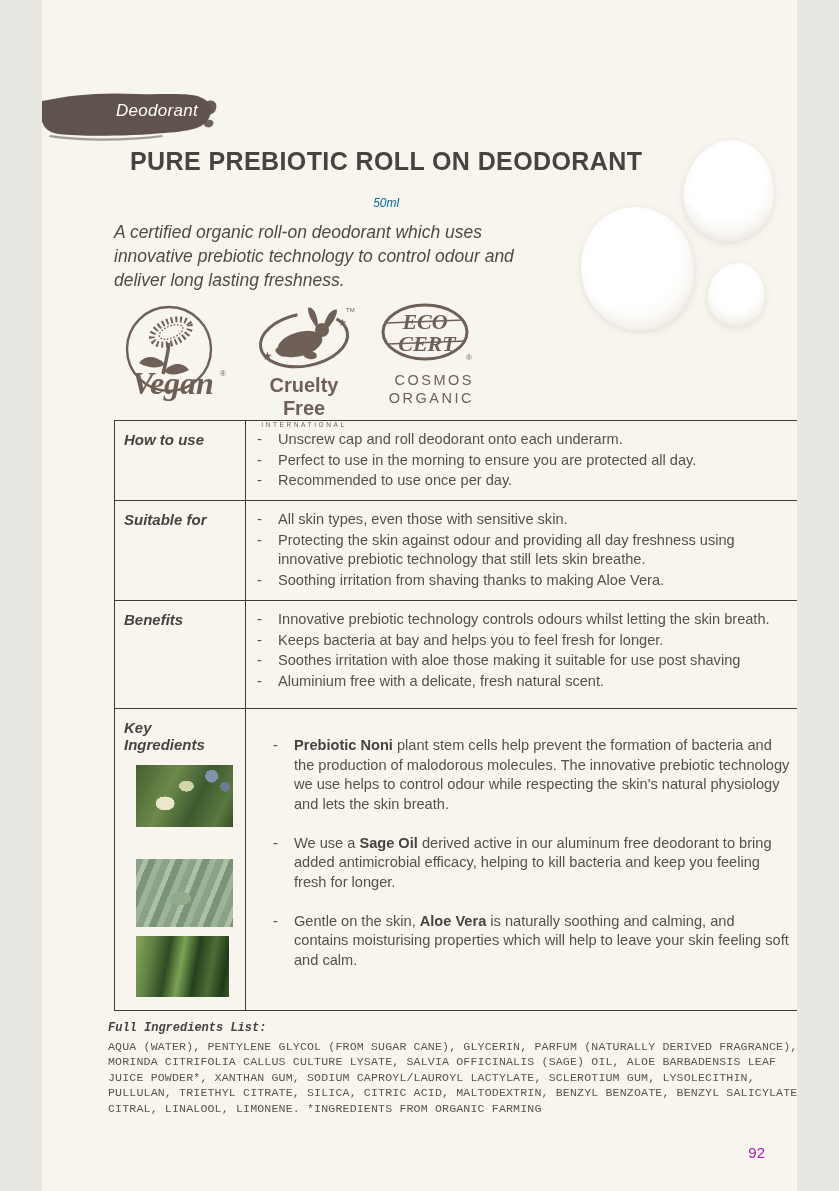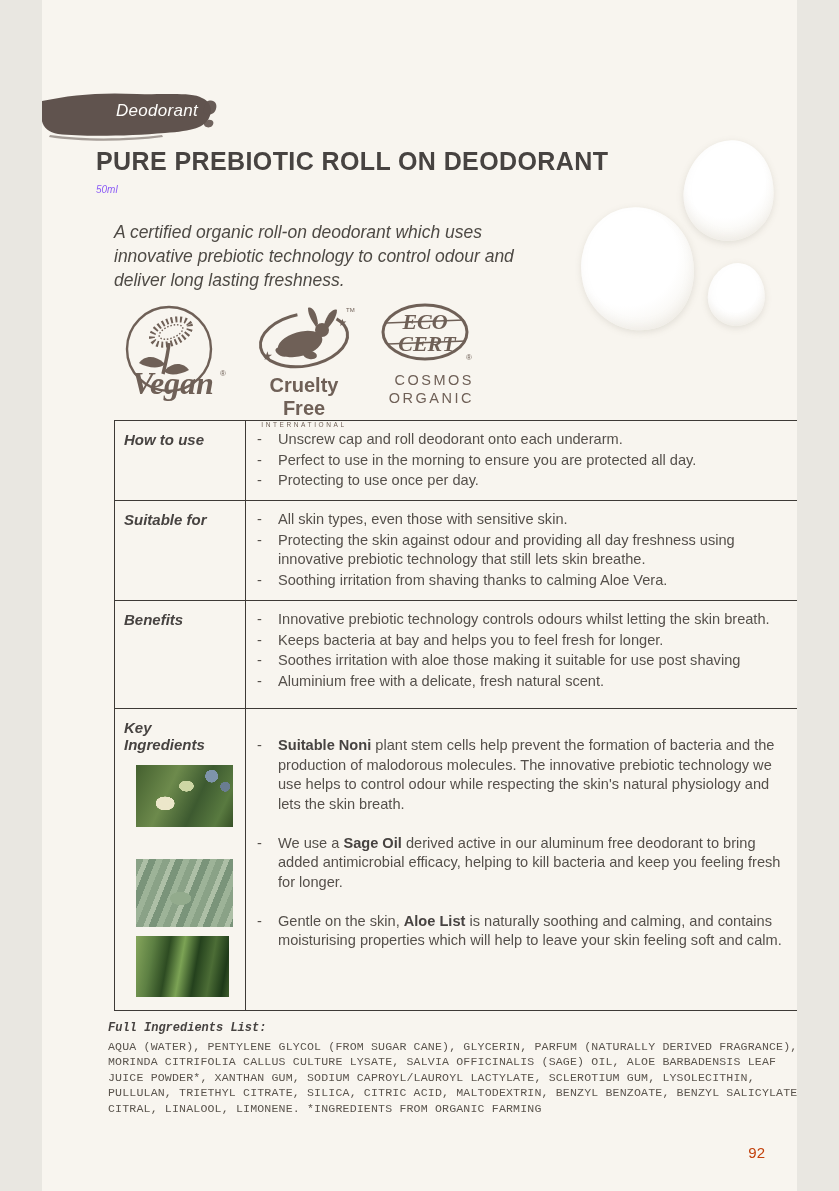--- a/index.html
+++ b/index.html
@@ -12,26 +12,26 @@
 
   
   .banner { position:absolute; top:90px; left:0; width:190px; height:52px; }
   .banner svg { position:absolute; top:0; left:0; }
   .banner-label {
     position:absolute; top:11px; left:74px; color:#fdfcfa;
     font-size:17px; font-style:italic; font-weight:500; letter-spacing:0.3px;
   }
 
   
-  .title-block { position:absolute; top:148px; left:54px; }
+  .title-block { position:absolute; top:148px; left:88px;text-align:center; }
   .product-title {
     font-size:25px; font-weight:700; color:#474341; letter-spacing:0.4px;
     line-height:1.1; white-space:nowrap;
   }
-  .product-size { font-size:10px; font-style:italic; color:#8b5cf6; margin-top:8px; }
+  .product-size { font-size:12px; font-style:italic; color:#0369a1; margin-top:20px; }
 
   .product-desc {
     position:absolute; top:221px; left:72px; max-width:412px;
     font-size:17.5px; font-style:italic; color:#4e4a45; line-height:1.37;
   }
 
   
   .logos { position:absolute; top:302px; left:72px; display:flex; align-items:flex-start; }
   .logo { color:#6f6057; }
   .logo-vegan { width:120px; }
@@ -52,21 +52,21 @@
   .blob-small  { top:263px; left:666px; width:57px; height:63px; transform:rotate(4deg); }
 
   
   .info-table {
     position:absolute; top:420px; left:72px; width:694px;
     border:1px solid #3e3a36; background:transparent;
   }
   .info-row { display:grid; grid-template-columns:131px 1fr; border-top:1px solid #3e3a36; }
   .info-row:first-child { border-top:none; }
   .info-row.r1 { min-height:71px; } .info-row.r2 { min-height:94px; }
-  .info-row.r3 { min-height:108px; } .info-row.r4 { min-height:302px; }
+  .info-row.r3 { min-height:108px; } .info-row.r4 { min-height:302px;gap:16px; }
   .label-cell { border-right:1px solid #3e3a36; padding:10px 16px 8px 9px; }
   .row-label { font-size:15px; font-weight:700; font-style:italic; color:#474341; }
   .content-cell { padding:8px 16px 8px 11px; }
   .bullet { display:flex; margin:1px 0; font-size:14.6px; line-height:1.35; color:#55504b; }
   .bullet .dash { flex:0 0 21px; }
   .bullet .btext { flex:1; }
   .bullet .btext .b { font-weight:700; color:#474341; }
   .content-cell.spaced { padding-top:26px; }
   .content-cell.spaced .bullet { margin-bottom:19px; }
 
@@ -91,21 +91,21 @@
     margin-top:9px; height:61px; width:93px;
     background:
       linear-gradient(100deg, #86a65c 0%, #5d8043 18%, #2d4b22 34%, #7ca355 48%, #24411d 63%, #4c6d36 78%, #1e3a19 92%, #3f5e2d 100%);
   }
 
   
   .ingredients { position:absolute; top:1021px; left:66px; width:708px;font-family:Liberation Mono, monospace; }
   .ingredients-label { font-size:12px; font-weight:700; font-style:italic; color:#474341; margin-bottom:4px; }
   .ingredients-text { font-size:11.6px; color:#5b554e; line-height:1.33; letter-spacing:0.15px; }
 
-  .page-number { position:absolute; top:1144px; right:32px; font-size:15px; color:#c2410c; }
+  .page-number { position:absolute; top:1144px; right:32px; font-size:15px; color:#a21caf; }
 </style>
 </head>
 <body>
 
 <div class="page">
 
   <div class="banner">
     <svg width="190" height="52" viewBox="0 0 190 52" aria-hidden="true">
       <path fill="#60534e" d="M0,11 C28,5 58,2 95,4 C124,5 149,2 160,8 C169,12 171,20 167,28 C163,37 151,41 123,43 C88,46 42,47 16,44 C4,42 -2,34 0,24 Z"></path>
       <path fill="#60534e" d="M164,12 c7,-4 12,1 10,7 c-2,7 -11,7 -13,2 z" opacity="0.95"></path>
@@ -189,40 +189,40 @@
           <div class="bullet">
             <span class="dash">-</span>
             <div class="btext"><span>Unscrew cap and roll deodorant onto each underarm.</span></div>
           </div>
           <div class="bullet">
             <span class="dash">-</span>
             <div class="btext"><span>Perfect to use in the morning to ensure you are protected all day.</span></div>
           </div>
           <div class="bullet">
             <span class="dash">-</span>
-            <div class="btext"><span>Protecting to use once per day.</span></div>
+            <div class="btext"><span>Recommended to use once per day.</span></div>
           </div>
         </div>
       </div>
       <div class="info-row r2">
         <div class="label-cell">
           <div class="row-label">Suitable for</div>
         </div>
         <div class="content-cell">
           <div class="bullet">
             <span class="dash">-</span>
             <div class="btext"><span>All skin types, even those with sensitive skin.</span></div>
           </div>
           <div class="bullet">
             <span class="dash">-</span>
             <div class="btext"><span>Protecting the skin against odour and providing all day freshness using innovative prebiotic technology that still lets skin breathe.</span></div>
           </div>
           <div class="bullet">
             <span class="dash">-</span>
-            <div class="btext"><span>Soothing irritation from shaving thanks to calming Aloe Vera.</span></div>
+            <div class="btext"><span>Soothing irritation from shaving thanks to making Aloe Vera.</span></div>
           </div>
         </div>
       </div>
       <div class="info-row r3">
         <div class="label-cell">
           <div class="row-label">Benefits</div>
         </div>
         <div class="content-cell">
           <div class="bullet">
             <span class="dash">-</span>
@@ -245,29 +245,29 @@
       <div class="info-row r4">
         <div class="label-cell">
           <div class="row-label">Key Ingredients</div>
           <div class="ing-img img-noni"></div>
           <div class="ing-img img-sage"></div>
           <div class="ing-img img-aloe"></div>
         </div>
         <div class="content-cell spaced">
           <div class="bullet">
             <span class="dash">-</span>
-            <div class="btext"><span class="b">Suitable Noni</span><span> plant stem cells help prevent the formation of bacteria and the production of malodorous molecules. The innovative prebiotic technology we use helps to control odour while respecting the skin's natural physiology and lets the skin breath.</span></div>
+            <div class="btext"><span class="b">Prebiotic Noni</span><span> plant stem cells help prevent the formation of bacteria and the production of malodorous molecules. The innovative prebiotic technology we use helps to control odour while respecting the skin's natural physiology and lets the skin breath.</span></div>
           </div>
           <div class="bullet">
             <span class="dash">-</span>
             <div class="btext"><span>We use a </span><span class="b">Sage Oil</span><span> derived active in our aluminum free deodorant to bring added antimicrobial efficacy, helping to kill bacteria and keep you feeling fresh for longer.</span></div>
           </div>
           <div class="bullet">
             <span class="dash">-</span>
-            <div class="btext"><span>Gentle on the skin, </span><span class="b">Aloe List</span><span> is naturally soothing and calming, and contains moisturising properties which will help to leave your skin feeling soft and calm.</span></div>
+            <div class="btext"><span>Gentle on the skin, </span><span class="b">Aloe Vera</span><span> is naturally soothing and calming, and contains moisturising properties which will help to leave your skin feeling soft and calm.</span></div>
           </div>
         </div>
       </div>
     </div>
 
   <div class="ingredients">
     <div class="ingredients-label">Full Ingredients List:</div>
     <div class="ingredients-text">AQUA (WATER), PENTYLENE GLYCOL (FROM SUGAR CANE), GLYCERIN, PARFUM (NATURALLY DERIVED FRAGRANCE), MORINDA CITRIFOLIA CALLUS CULTURE LYSATE, SALVIA OFFICINALIS (SAGE) OIL, ALOE BARBADENSIS LEAF JUICE POWDER*, XANTHAN GUM, SODIUM CAPROYL/LAUROYL LACTYLATE, SCLEROTIUM GUM, LYSOLECITHIN, PULLULAN, TRIETHYL CITRATE, SILICA, CITRIC ACID, MALTODEXTRIN, BENZYL BENZOATE, BENZYL SALICYLATE, CITRAL, LINALOOL, LIMONENE. *INGREDIENTS FROM ORGANIC FARMING</div>
   </div>
 

